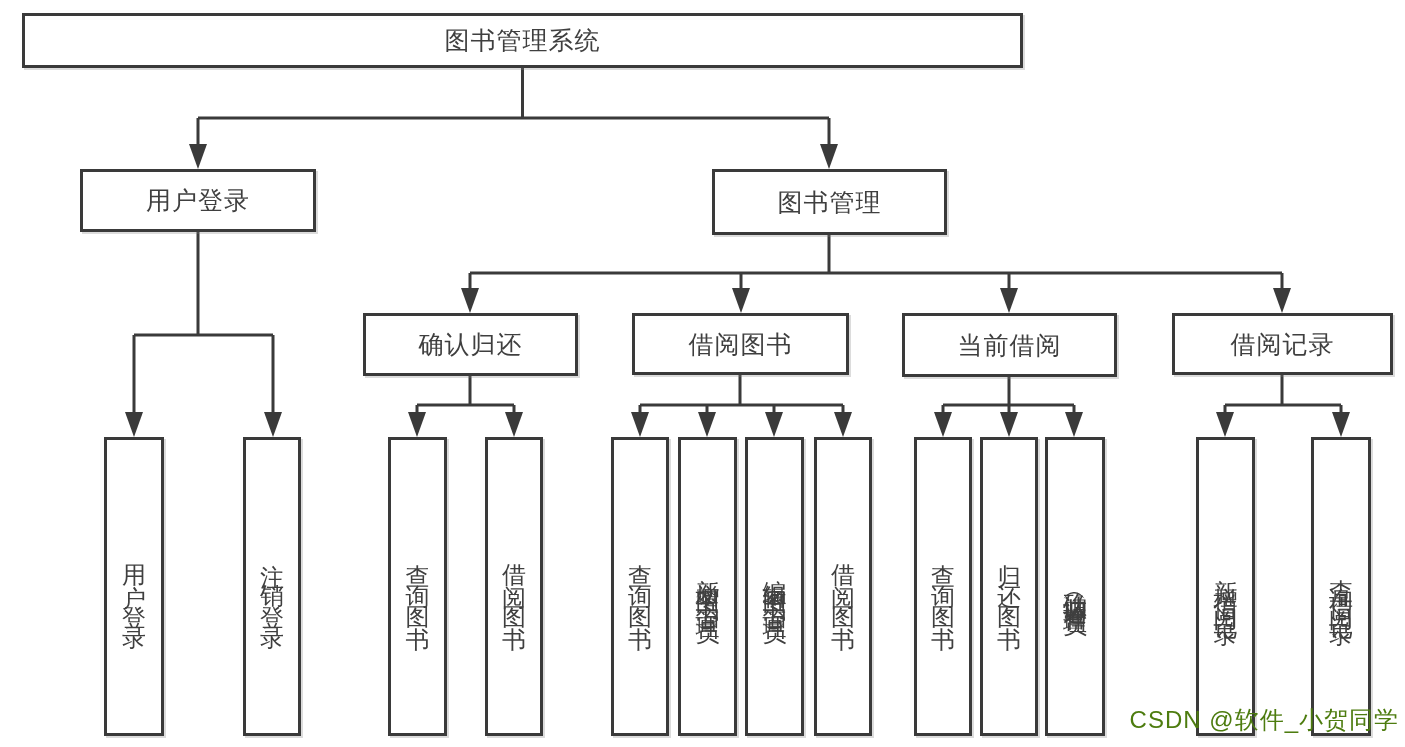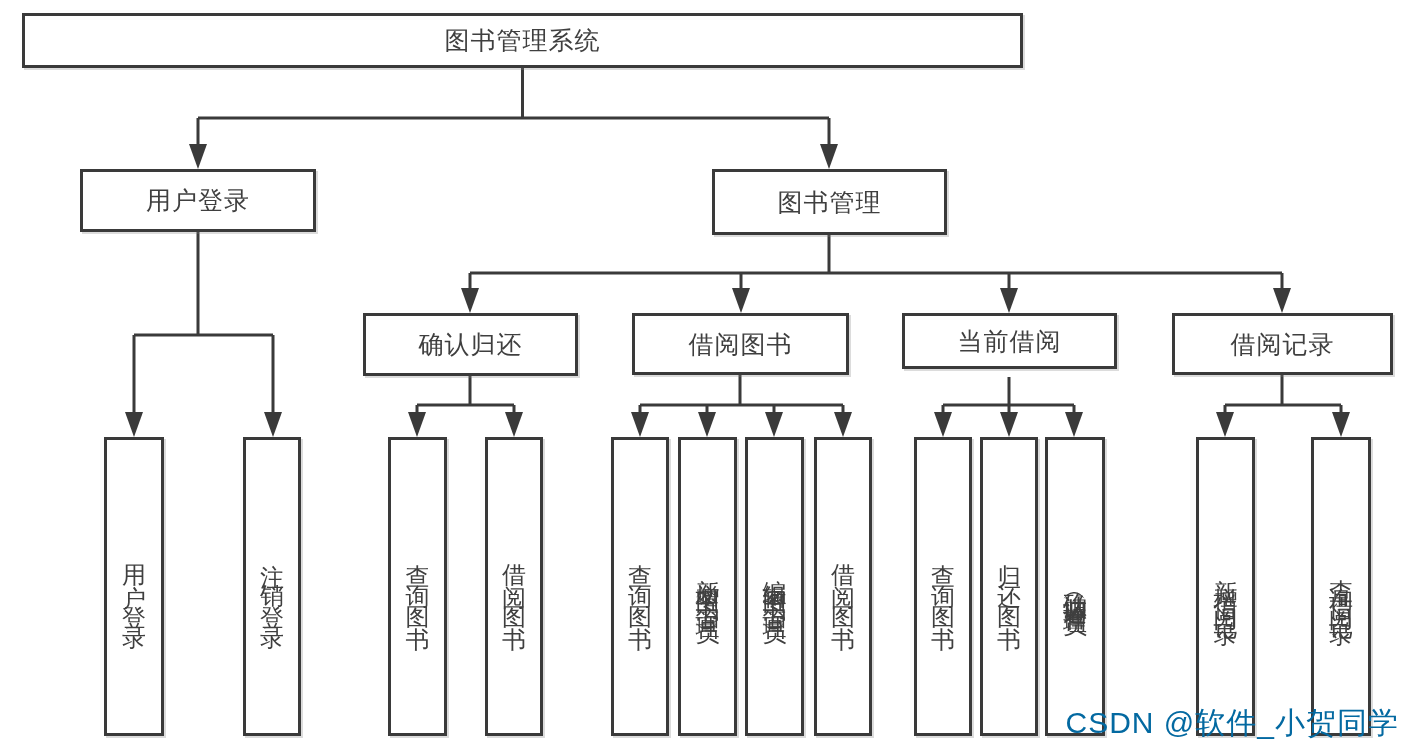--- a/index.html
+++ b/index.html
@@ -55,23 +55,23 @@
     color: #3f3f3f;
     line-height: 1;
   }
   .sp-4 span  { letter-spacing: 21px; }
   .sp-6 span  { letter-spacing: 9px;  }
   .sp-9 span  { letter-spacing: 6px;  }
   .sp-10 span { letter-spacing: 3px;  }
   #watermark {
     position: absolute;
     right: 6px;
-    bottom: 3px;
-    font-size: 30px;
-    color: #0369a1;
+    bottom: 11px;
+    font-size: 24px;
+    color: #4d7c0f;
     letter-spacing: 1px;
     z-index: 5;
     white-space: nowrap;
   }
 </style>
 </head>
 <body>
 
 <div id="stage">
 
@@ -128,21 +128,21 @@
   <div class="box h" style="left:712px;top:169px;width:235px;height:66px">
     <span>图书管理</span>
   </div>
 
   <div class="box h" style="left:363px;top:313px;width:215px;height:63px">
     <span>确认归还</span>
   </div>
   <div class="box h" style="left:632px;top:313px;width:217px;height:62px">
     <span>借阅图书</span>
   </div>
-  <div class="box h" style="left:902px;top:313px;width:215px;height:56px">
+  <div class="box h" style="left:902px;top:313px;width:215px;height:64px">
     <span>当前借阅</span>
   </div>
   <div class="box h" style="left:1172px;top:313px;width:221px;height:62px">
     <span>借阅记录</span>
   </div>
 
   <div class="box v sp-4" style="left:104px;top:437px;width:60px;height:299px">
     <span>用户登录</span>
   </div>
   <div class="box v sp-4" style="left:243px;top:437px;width:58px;height:299px">

